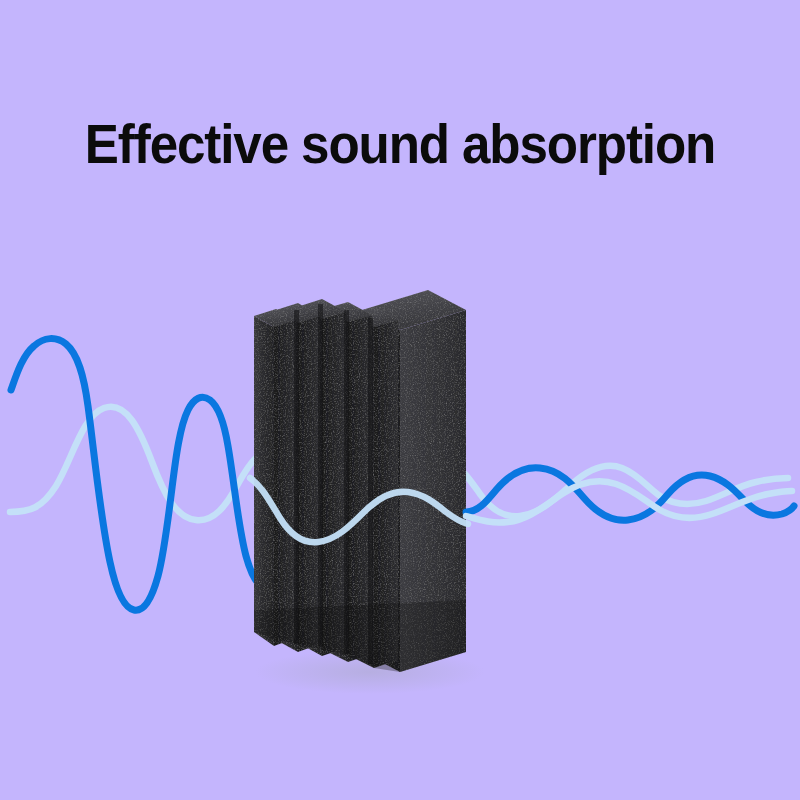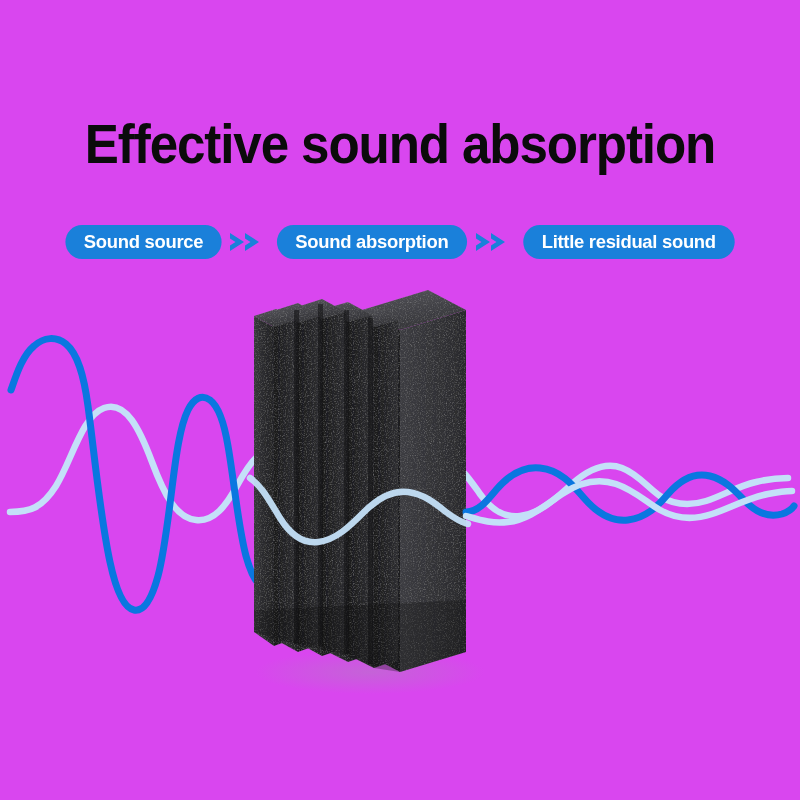--- a/index.html
+++ b/index.html
@@ -13,21 +13,21 @@
     height: 800px;
     overflow: hidden;
     font-family: "Liberation Sans", sans-serif;
     position: relative;
   }
 
   #page {
     position: relative;
     width: 800px;
     height: 800px;
-    background: #d946ef;
+    background: #c4b5fd;
   }
 
   
   #headline {
     position: absolute;
     left: 0;
     top: 112px;
     width: 800px;
     text-align: center;
     font-family: "Liberation Sans", sans-serif;
@@ -91,43 +91,20 @@
   }
   #scene svg { display: block; }
 </style>
 </head>
 <body>
 
 <div id="page">
 
   <div id="headline">Effective sound absorption</div>
 
-  <div id="steps">
-
-    <span class="pill">Sound source</span>
-
-    <span class="chev-gap">
-      <svg width="44" height="24" viewBox="0 0 44 24" aria-hidden="true">
-        <path d="M3 3 L17 12 L3 21 L3 15.5 L8.5 12 L3 8.5 Z" fill="#1a80da"></path>
-        <path d="M18 3 L32 12 L18 21 L18 15.5 L23.5 12 L18 8.5 Z" fill="#1a80da"></path>
-      </svg>
-    </span>
-
-    <span class="pill">Sound absorption</span>
-
-    <span class="chev-gap">
-      <svg width="44" height="24" viewBox="0 0 44 24" aria-hidden="true">
-        <path d="M3 3 L17 12 L3 21 L3 15.5 L8.5 12 L3 8.5 Z" fill="#1a80da"></path>
-        <path d="M18 3 L32 12 L18 21 L18 15.5 L23.5 12 L18 8.5 Z" fill="#1a80da"></path>
-      </svg>
-    </span>
-
-    <span class="pill">Little residual sound</span>
-
-  </div>
 
   <div id="scene">
     <svg width="800" height="440" viewBox="0 0 800 440" aria-hidden="true">
       <defs>
 
         <linearGradient id="gFace" x1="0" y1="0" x2="1" y2="0">
           <stop offset="0%" stop-color="#3a3a3d"></stop>
           <stop offset="45%" stop-color="#2b2b2e"></stop>
           <stop offset="100%" stop-color="#232325"></stop>
         </linearGradient>

